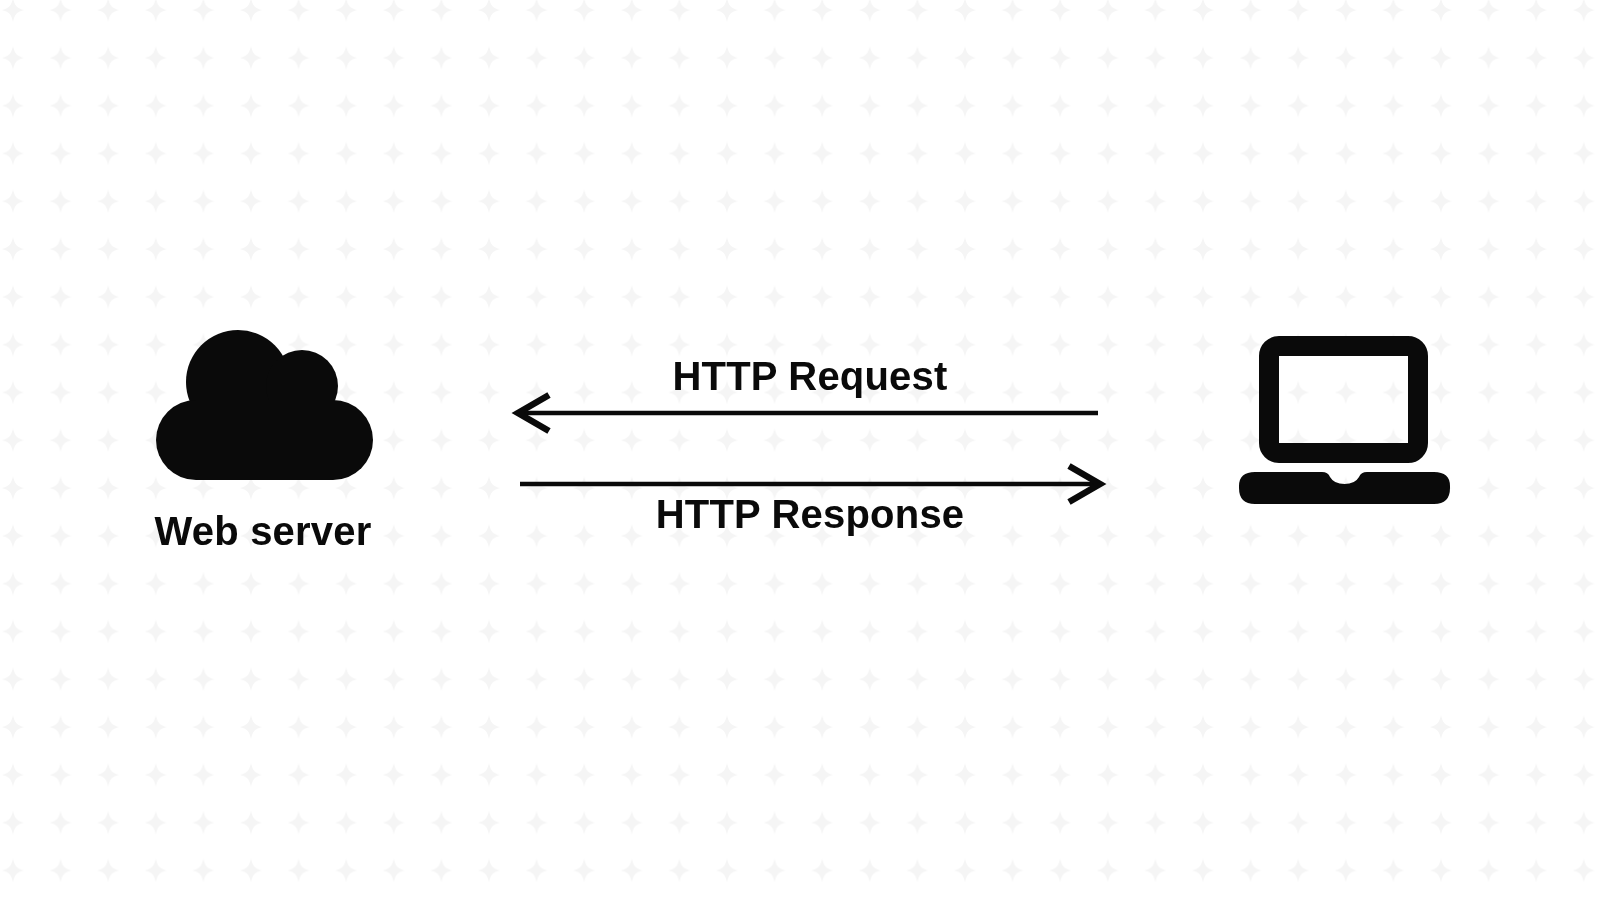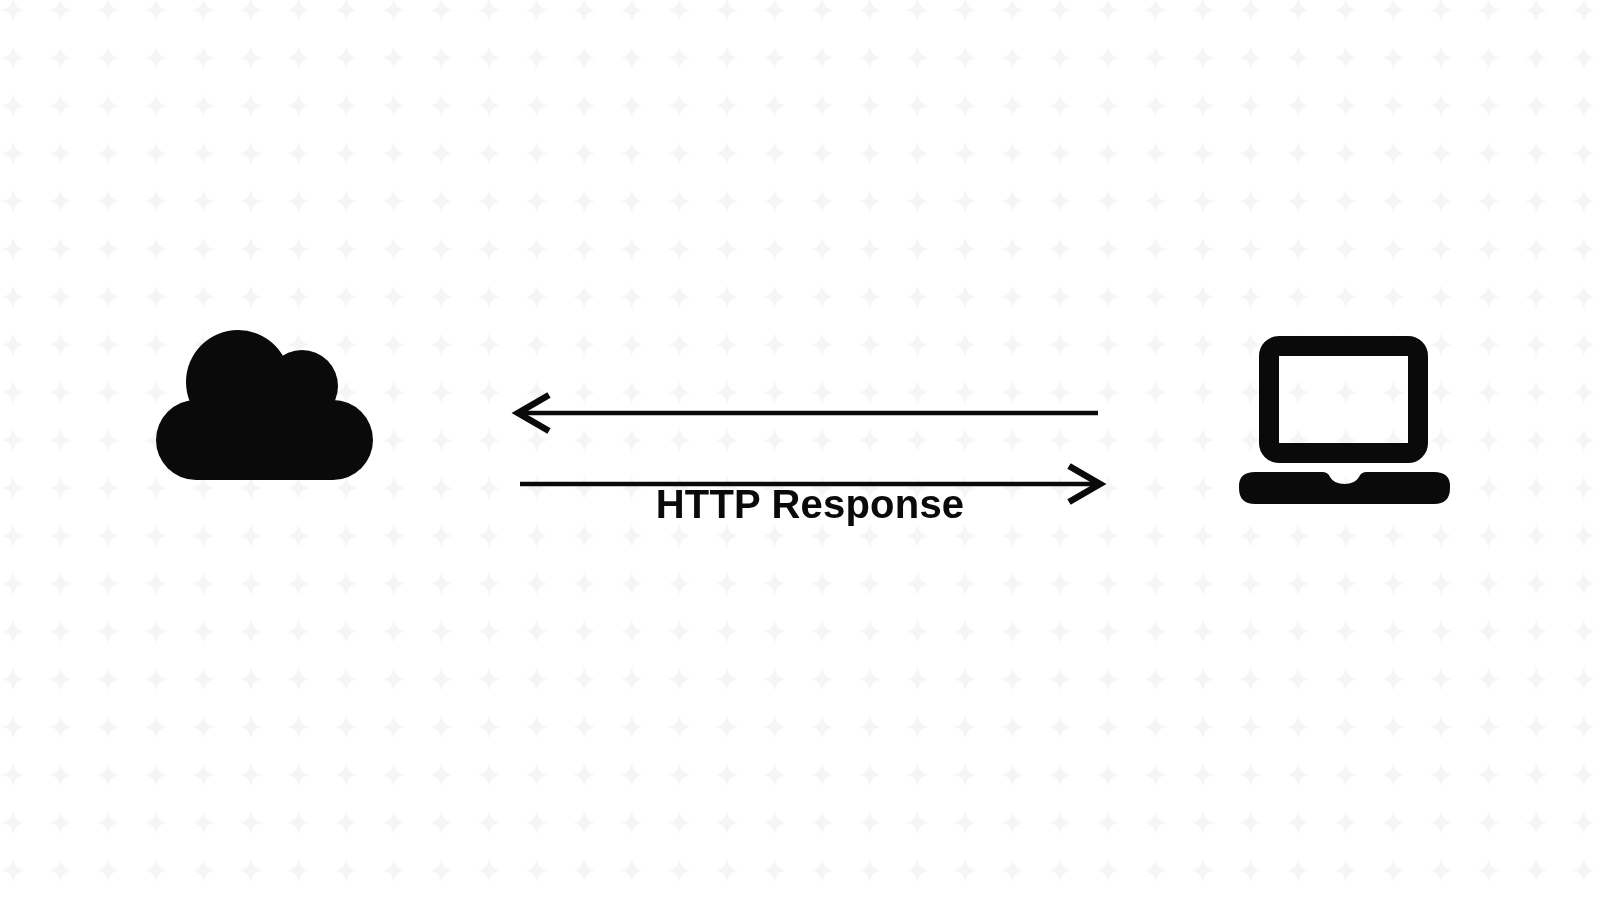--- a/index.html
+++ b/index.html
@@ -26,21 +26,21 @@
     font-weight: 700;
     font-size: 40px;
     line-height: 1;
     text-align: center;
     white-space: nowrap;
     letter-spacing: 0.2px;
   }
   .node-label { width: 400px; }
   .arrow-label { left: 500px; width: 620px; }
   #request-label  { top: 356px; }
-  #response-label { top: 484px; }
+  #response-label { top: 494px; }
   #server-label   { left: 63px;   top: 511px; }
   #browser-label  { left: 1144px; top: 513px; }
   #server-icon  { left: 156px;  top: 328px; }
   #browser-icon { left: 1239px; top: 336px; }
   #arrows { left: 500px; top: 378px; }
 </style>
 </head>
 <body>
 
 <div class="stage">
@@ -54,31 +54,33 @@
     <rect width="1600" height="899" fill="url(#sparkles)"></rect>
   </svg>
 
   <svg id="server-icon" class="abs" width="217" height="153" viewBox="0 0 217 153" aria-hidden="true">
     <g fill="#0a0a0a">
       <circle cx="82" cy="54" r="52"></circle>
       <circle cx="146" cy="58" r="36"></circle>
       <rect x="0" y="72" width="217" height="80" rx="40"></rect>
     </g>
   </svg>
+  <div id="server-label" class="abs label node-label">Web server</div>
 
   <svg id="arrows" class="abs" width="620" height="130" viewBox="0 0 620 130" aria-hidden="true">
     <g stroke="#0a0a0a" fill="none">
       <line x1="20" y1="35" x2="598" y2="35" stroke-width="4.5"></line>
       <polyline points="49,17 18,35 49,53" stroke-width="6.5" stroke-linejoin="miter"></polyline>
     </g>
     <g stroke="#0a0a0a" fill="none">
       <line x1="20" y1="106" x2="598" y2="106" stroke-width="4.5"></line>
       <polyline points="569,88 600,106 569,124" stroke-width="6.5" stroke-linejoin="miter"></polyline>
     </g>
   </svg>
+  <div id="request-label" class="abs label arrow-label">HTTP Request</div>
   <div id="response-label" class="abs label arrow-label">HTTP Response</div>
 
   <svg id="browser-icon" class="abs" width="211" height="168" viewBox="0 0 211 168" aria-hidden="true">
 
     <rect x="30" y="10" width="149" height="107" rx="10" fill="none" stroke="#0a0a0a" stroke-width="20"></rect>
 
     <path fill="#0a0a0a" d="
       M 16 136
       L 83 136
       Q 89 136 91 141

